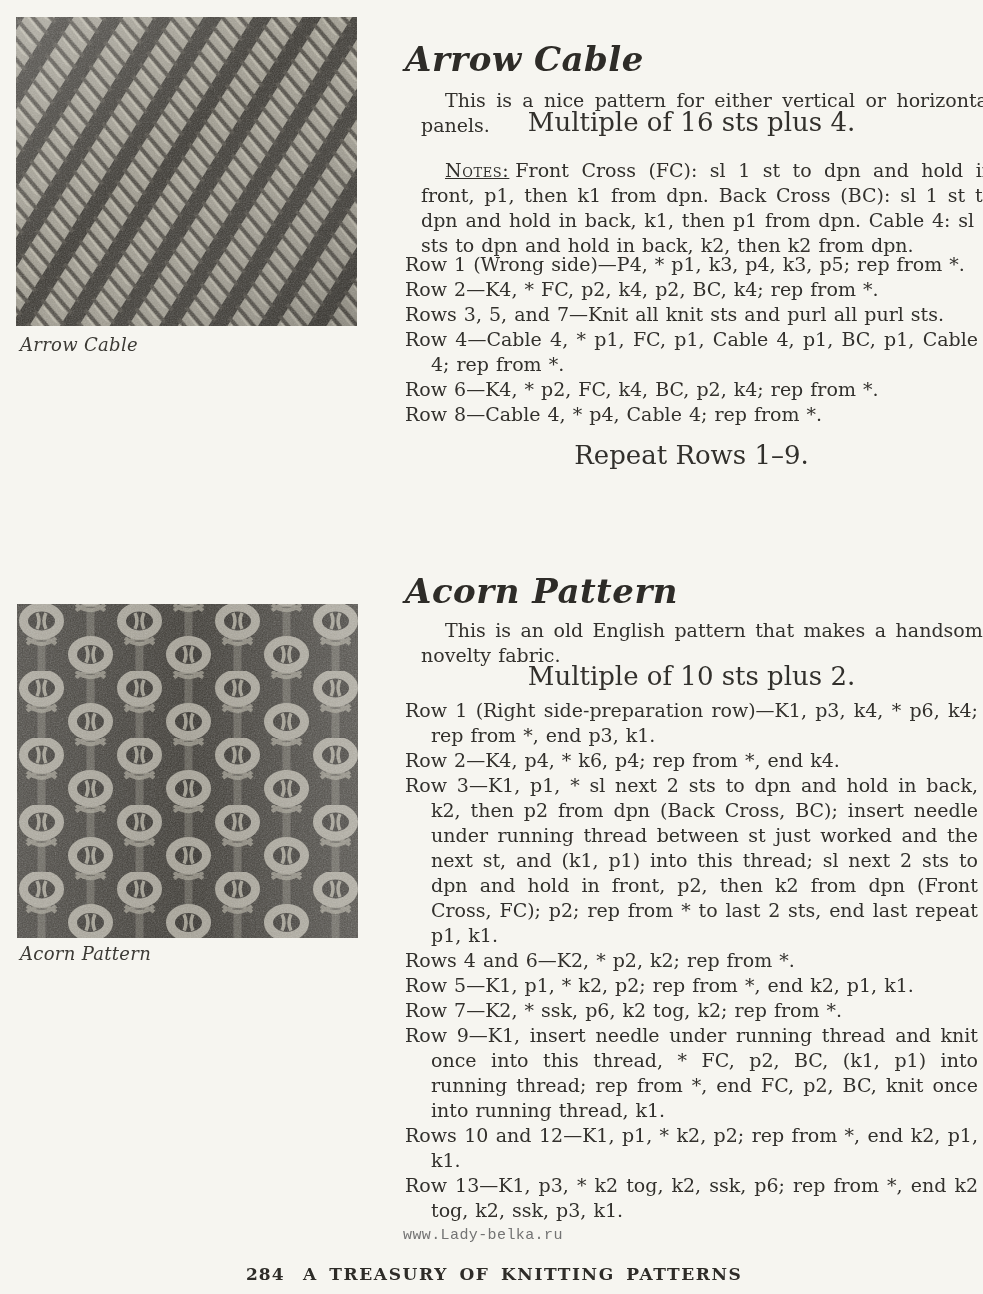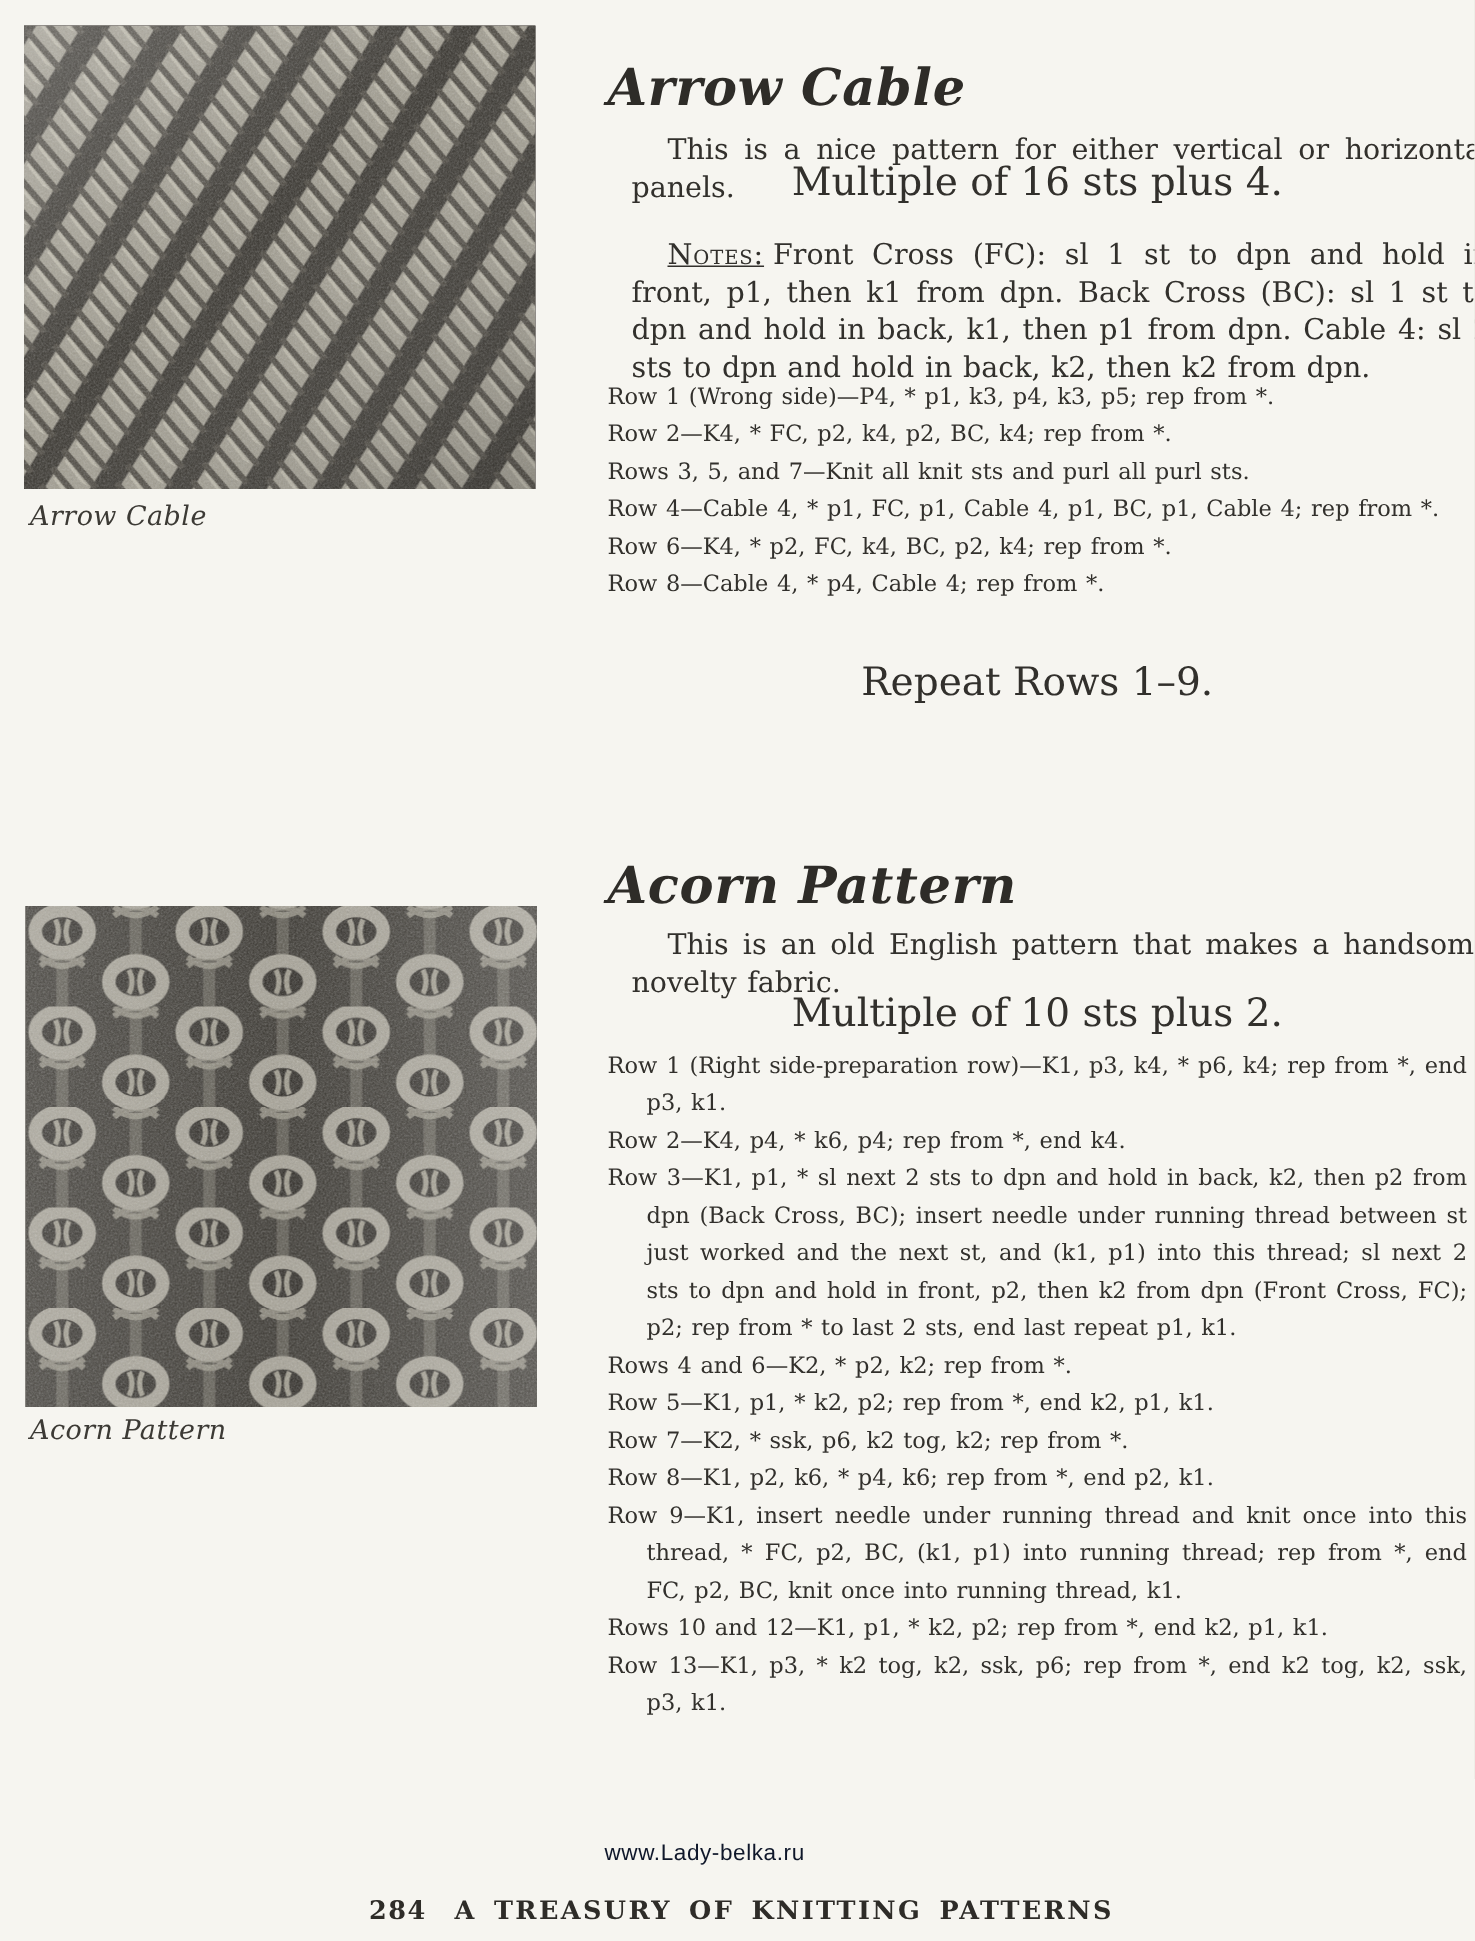--- a/index.html
+++ b/index.html
@@ -39,32 +39,32 @@
   .force-justify{text-align-last:justify;}
   .center-line{font-size:26px;line-height:25px;text-align:center;margin:0;}
   #arrow-intro{top:72px;}
   #arrow-multiple{top:110px;}
   #arrow-notes{top:142px;}
   .notes-label{font-variant:small-caps;letter-spacing:.6px;margin-right:6px;text-decoration:underline;}
   .rows{margin:0;padding:0;list-style:none;}
   #arrow-rows{top:252px;}
   #acorn-rows{top:698px;}
   .row{
-    font-size:15px;line-height:25px;text-align:justify;word-spacing:1px;
+    font-size:19px;line-height:25px;text-align:justify;word-spacing:1px;
     margin:0;padding-left:26px;text-indent:-26px;
   }
   #arrow-repeat{top:443px;}
   #acorn-intro{top:602px;}
   #acorn-multiple{top:664px;}
   #acorn-repeat{top:1207px;}
   
   .watermark{
     position:absolute;left:403px;top:1227px;
-    font-family:Liberation Sans, sans-serif;
-    font-size:15px;color:#0f172a;letter-spacing:.4px;
+    font-family:Liberation Mono, monospace;
+    font-size:15px;color:#737373;letter-spacing:.4px;
   }
   .footer{
     position:absolute;left:0;top:1264px;width:983px;
     font-size:17px;font-weight:bold;color:#2e2c28;
   }
   .pagenum{position:absolute;left:246px;letter-spacing:1px;}
   .ftitle{position:absolute;left:303px;letter-spacing:1.6px;word-spacing:4px;}
 </style>
 </head>
 <body>
@@ -155,21 +155,20 @@
 
   <p class="col center-line" id="acorn-multiple">Multiple of 10 sts plus 2.</p>
 
   <div class="col rows" id="acorn-rows">
     <p class="row">Row 1 (Right side-preparation row)—K1, p3, k4, * p6, k4; rep from *, end p3, k1.</p>
     <p class="row">Row 2—K4, p4, * k6, p4; rep from *, end k4.</p>
     <p class="row">Row 3—K1, p1, * sl next 2 sts to dpn and hold in back, k2, then p2 from dpn (Back Cross, BC); insert needle under running thread between st just worked and the next st, and (k1, p1) into this thread; sl next 2 sts to dpn and hold in front, p2, then k2 from dpn (Front Cross, FC); p2; rep from * to last 2 sts, end last repeat p1, k1.</p>
     <p class="row">Rows 4 and 6—K2, * p2, k2; rep from *.</p>
     <p class="row">Row 5—K1, p1, * k2, p2; rep from *, end k2, p1, k1.</p>
     <p class="row">Row 7—K2, * ssk, p6, k2 tog, k2; rep from *.</p>
-    <p class="row">Row 8—K1, p2, k6, * p4, k6; rep from *, end p2, k1.</p>
     <p class="row">Row 9—K1, insert needle under running thread and knit once into this thread, * FC, p2, BC, (k1, p1) into running thread; rep from *, end FC, p2, BC, knit once into running thread, k1.</p>
     <p class="row">Rows 10 and 12—K1, p1, * k2, p2; rep from *, end k2, p1, k1.</p>
     <p class="row">Row 13—K1, p3, * k2 tog, k2, ssk, p6; rep from *, end k2 tog, k2, ssk, p3, k1.</p>
   </div>
 
 
   <div class="watermark">www.Lady-belka.ru</div>
 
   <div class="footer">
     <span class="pagenum">284</span>

